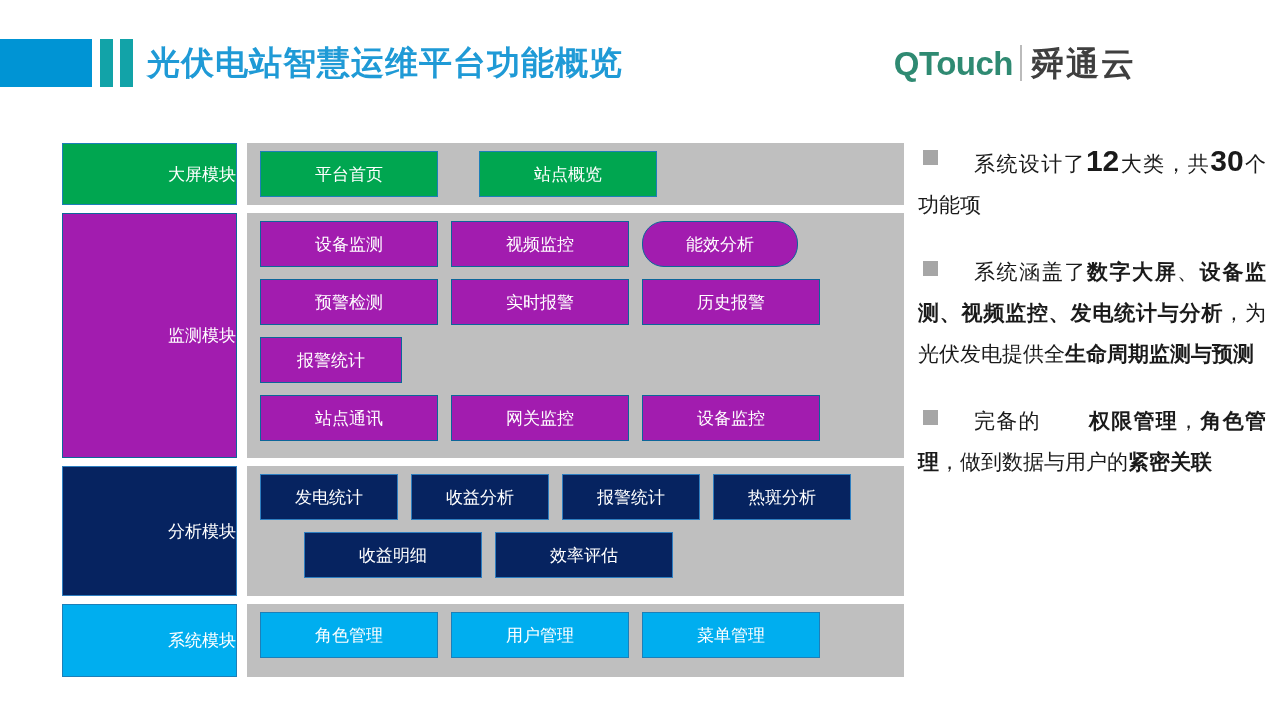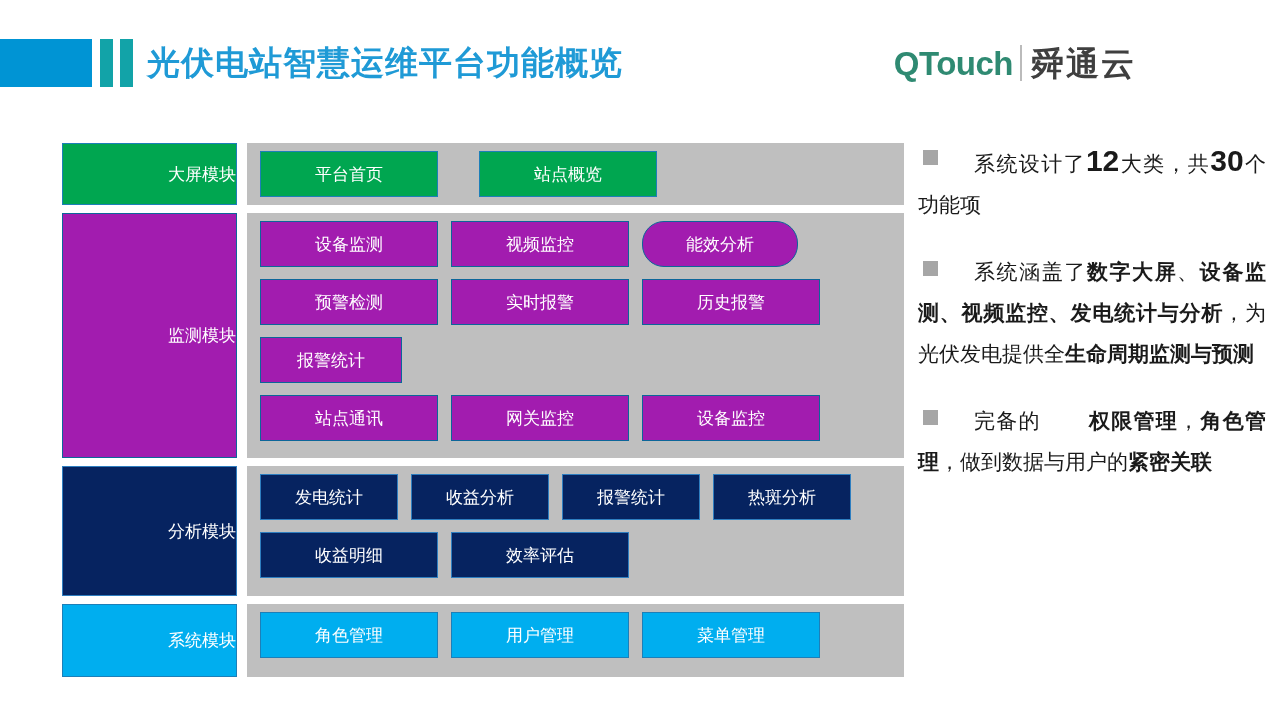--- a/index.html
+++ b/index.html
@@ -179,21 +179,21 @@
             <span>收益分析</span>
           </div>
           <div class="chip c-navy" style="width: 138px;">
             <span>报警统计</span>
           </div>
           <div class="chip c-navy" style="width: 138px; text-align: right;">
             <span>热斑分析</span>
           </div>
         </div>
         <div class="chiprow" style="height: 46px;">
-          <div class="chip c-navy" style="width: 178px;">
+          <div class="chip c-navy" style="width: 178px; margin-left: 44px;">
             <span>收益明细</span>
           </div>
           <div class="chip c-navy" style="width: 178px;">
             <span>效率评估</span>
           </div>
         </div>
       </div>
     </div>
   <div class="mod-row" id="row-system">
       <div class="mod-label c-cyan">

